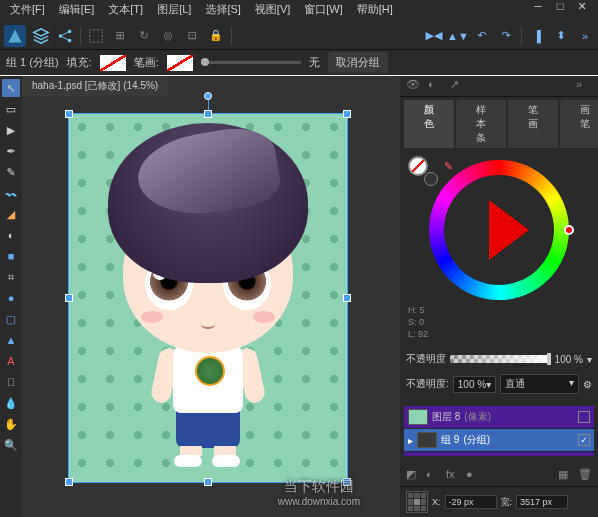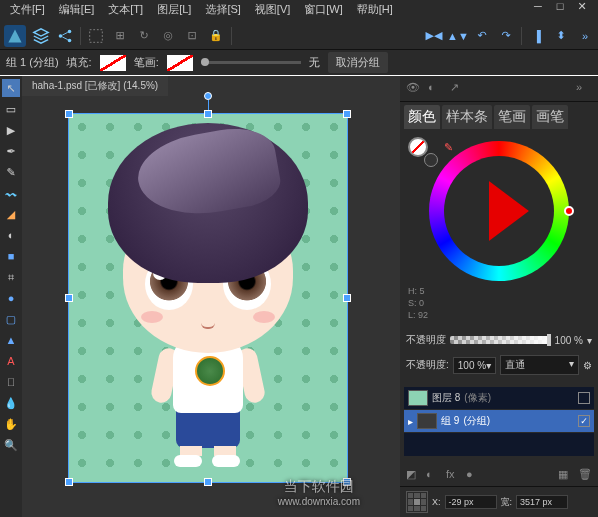--- a/index.html
+++ b/index.html
@@ -47,41 +47,41 @@
 .shoe { position: absolute; width: 28px; height: 12px; background: #fff; border-radius: 6px; top: 332px; }
 .shoe.l { left: 86px; } .shoe.r { left: 124px; }
 .sel-handle { width: 8px; height: 8px; background: #4aa0ff; position: absolute; border: 1px solid #fff; }
 .sel-box { position: absolute; border: 1px solid #4aa0ff; left: 16px; top: 12px; width: 280px; height: 370px; }
 .rot-handle { width:8px; height:8px; border:1px solid #fff; background:#4aa0ff; border-radius:50%; position:absolute; top:-22px; left:50%; margin-left:-4px;}
 .rot-line { position:absolute; width:1px; height:14px; background:#4aa0ff; top:-14px; left:50%;}
 .right-panels { width: 198px; background: #2a2a2a; display: flex; flex-direction: column; }
 .panel-icons { height: 26px; display: flex; align-items: center; gap: 6px; padding: 0 6px; border-bottom: 1px solid #111; }
 .pi { width: 16px; height: 16px; color: #888; cursor: pointer; }
 .panel-tabs { display: flex; gap: 2px; padding: 3px 4px 0; }
-.ptab { padding: 3px 4px; background: #3a3a3a; font-size: 14px; cursor: pointer; border-radius: 2px 2px 0 0; }
+.ptab { padding: 3px 20px; background: #3a3a3a; font-size: 10px; cursor: pointer; border-radius: 2px 2px 0 0; }
 .ptab.active { background: #444; color: #fff; }
 .color-panel { padding: 8px; }
 .color-wheel { width: 140px; height: 140px; margin: 4px auto; position: relative; border-radius: 50%; background: conic-gradient(red, yellow, lime, cyan, blue, magenta, red); }
 .wheel-inner { position: absolute; top: 15px; left: 15px; width: 110px; height: 110px; background: #2a2a2a; border-radius: 50%; display: flex; align-items: center; justify-content: center; }
 .triangle { width: 0; height: 0; border-left: 40px solid #000; border-top: 30px solid transparent; border-bottom: 30px solid transparent; position: relative; left: 10px; }
 .triangle::after{content:"";position:absolute;left:-40px;top:-30px;border-left:40px solid red;border-top:30px solid transparent;border-bottom:30px solid transparent;mix-blend-mode:screen;opacity:0.9;}
 .wheel-cursor { position:absolute; right:-5px; top:50%; width:10px; height:10px; border:2px solid #fff; border-radius:50%; background:red; margin-top:-5px;}
 .fgbg { position: absolute; top: 8px; left: 8px; width: 30px; height: 30px; }
 .fg-sw { width: 20px; height: 20px; border-radius: 50%; border: 2px solid #888; background: #fff; position: absolute; top: 0; left: 0; }
 .fg-sw::after{content:"";position:absolute;inset:0;border-radius:50%;background:linear-gradient(135deg,transparent 45%,red 45%,red 55%,transparent 55%);}
 .bg-sw { width: 14px; height: 14px; border-radius: 50%; border: 1px solid #888; background: #333; position: absolute; bottom: 0; right: 0; }
 .hsl { font-size: 9px; color: #888; margin-top: 4px; }
 .hsl div { padding: 1px 0; }
 .opacity-row { display: flex; align-items: center; gap: 4px; padding: 4px 6px; font-size: 10px; }
 .op-slider { flex: 1; height: 8px; background: linear-gradient(to right, transparent, #fff), repeating-conic-gradient(#888 0 25%, #ccc 0 50%) 0/8px 8px; border-radius: 2px; position: relative; }
 .op-thumb { position: absolute; right: 0; top: -2px; width: 4px; height: 12px; background: #ccc; }
 .layer-tabs { display: flex; gap: 2px; padding: 3px 4px 0; border-top: 1px solid #111; margin-top: 4px; }
 .layer-controls { display: flex; align-items: center; gap: 4px; padding: 4px 6px; font-size: 10px; }
 .dd { background: #1a1a1a; padding: 2px 4px; border: 1px solid #444; min-width: 40px; display: flex; justify-content: space-between; }
-.layer-list { background: #0f172a; margin: 8px 4px; flex: 1; min-height: 50px; }
+.layer-list { background: #4c1d95; margin: 8px 4px; flex: 1; min-height: 50px; }
 .layer-item { display: flex; align-items: center; padding: 3px 4px; gap: 4px; border-bottom: 1px solid #2a2a2a; font-size: 10px; }
 .layer-item.selected { background: #3a6aba; color: #fff; }
 .layer-thumb { width: 20px; height: 16px; background: #8dd3b4; border: 1px solid #555; }
 .layer-thumb.group { background: #3a3a3a; }
 .chk { width: 12px; height: 12px; border: 1px solid #888; margin-left: auto; display:flex;align-items:center;justify-content:center;font-size:9px;}
 .layer-btns { display: flex; gap: 6px; padding: 4px 6px; justify-content: flex-start; }
 .lb { width: 14px; height: 14px; color: #888; cursor: pointer; }
 .transform-panel { border-top: 1px solid #111; padding: 2px 0; }
 .xf-tabs { display: flex; gap: 2px; padding: 2px 4px 0; }
 .xf-row { display: flex; gap: 4px; padding: 2px 6px; font-size: 9px; align-items: center; }

